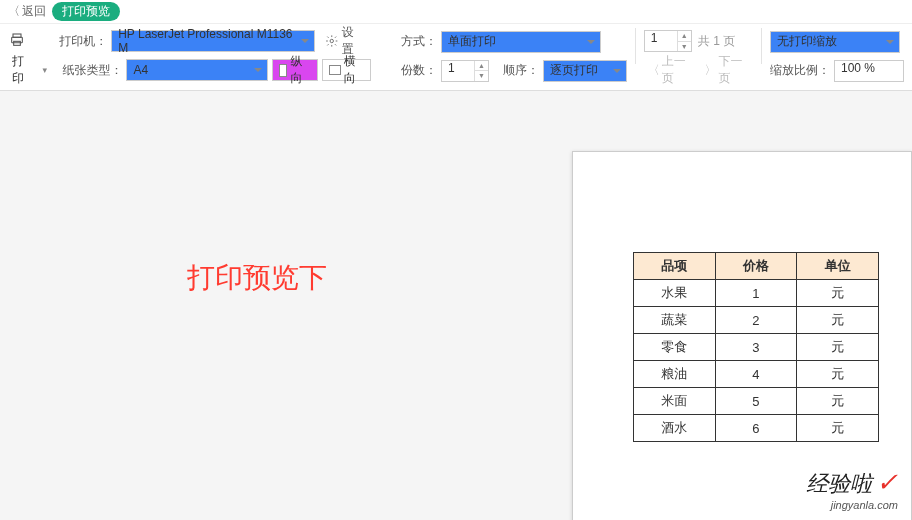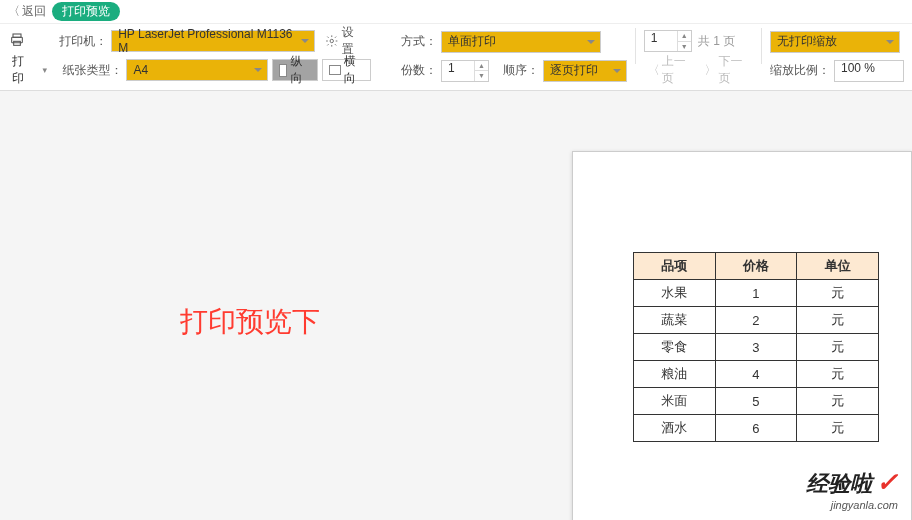--- a/index.html
+++ b/index.html
@@ -44,21 +44,21 @@
     .row {
       display: flex;
       align-items: center;
       height: 28px;
       gap: 4px;
     }
     .row + .row { margin-top: 2px; }
     .label { color: #555; white-space: nowrap; }
     .sel {
       border: 1px solid #ccc;
-      background: #eab308;
+      background: #3b82f6;
       height: 22px;
       display: flex;
       align-items: center;
       padding: 0 16px 0 6px;
       position: relative;
       color: #333;
       cursor: pointer;
     }
     .sel::after {
       content: "";
@@ -83,21 +83,21 @@
     .orient-btn {
       display: flex;
       align-items: center;
       gap: 3px;
       border: 1px solid #ccc;
       height: 22px;
       padding: 0 6px;
       cursor: pointer;
       background: #fff;
     }
-    .orient-btn.active { background: #a3a3a3; }
+    .orient-btn.active { background: #d946ef; }
     .orient-glyph {
       width: 10px;
       height: 13px;
       border: 1px solid #888;
       background: #fff;
     }
     .orient-glyph.land { width: 14px; height: 10px; }
     .printer-icon {
       width: 18px; height: 16px;
     }
@@ -165,26 +165,25 @@
       background: #fff;
     }
     .preview-area {
       position: relative;
       width: 100%;
       height: calc(100% - 90px);
       background: #f5f5f5;
     }
     .preview-label {
       position: absolute;
-      left: 180px;
+      left: 187px;
       top: 168px;
       font-size: 28px;
       color: #ff3b30;
       font-weight: 400;
-      margin-top: 44px;
     }
     .page {
       position: absolute;
       right: 0;
       top: 60px;
       width: 340px;
       height: 400px;
       background: #fff;
       border: 1px solid #ccc;
       box-shadow: 0 1px 4px rgba(0,0,0,0.15);
@@ -206,21 +205,21 @@
       font-weight: bold;
     }
     .watermark {
       position: absolute;
       right: 14px;
       bottom: 10px;
       text-align: right;
     }
     .wm-main {
       font-size: 22px;
-      font-weight: bold;
+      font-weight: normal;
       color: #222;
       font-style: italic;
       display: inline-flex;
       align-items: baseline;
       gap: 4px;
     }
     .wm-check { color: #e8322c; font-size: 26px; }
     .wm-sub { font-size: 11px; color: #555; font-style: italic; }
     .svg-gear { width:14px; height:14px; }
     .toolbar-wrap {

